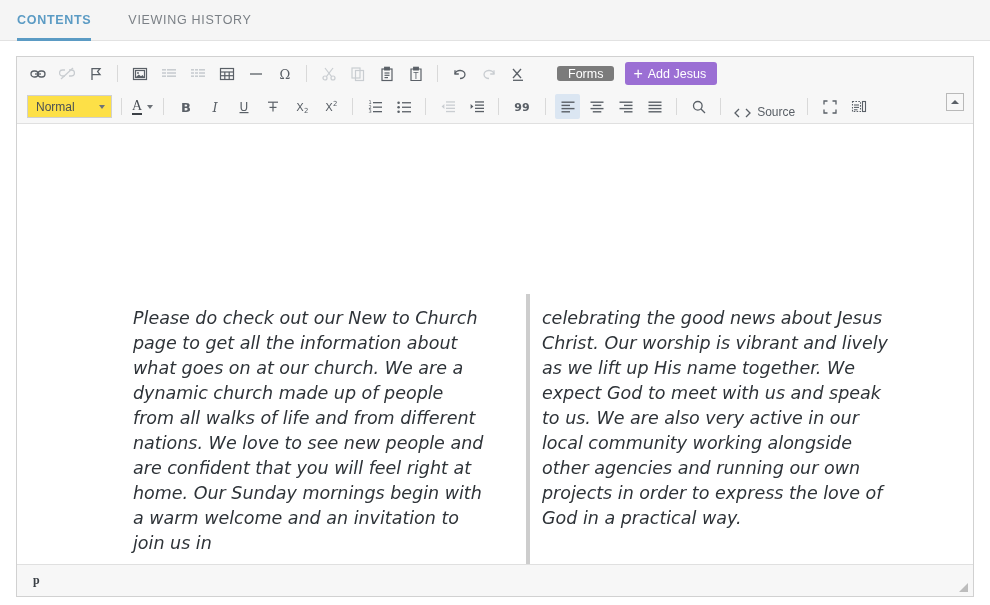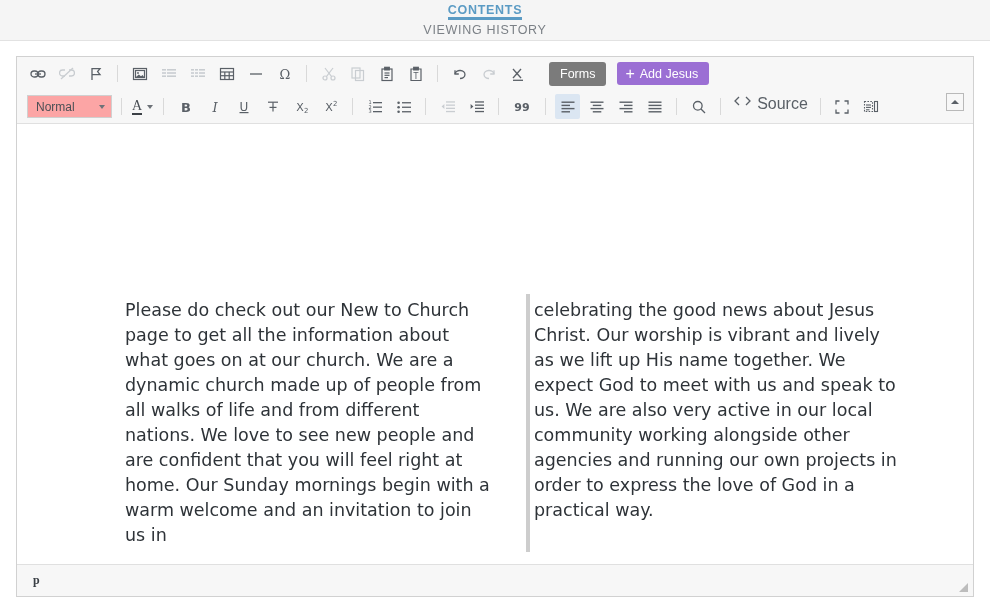--- a/index.html
+++ b/index.html
@@ -13,21 +13,20 @@
 
   
   .tabbar {
     position: relative;
     height: 41px;
     background: #f5f5f5;
     border-bottom: 1px solid #e2e2e2;
     display: flex;
     align-items: center;
     padding-left: 17px;
-    flex-direction: column;
   }
   .tab {
     position: relative;
     height: 41px;
     display: flex;
     align-items: center;
     padding: 0 15px 0 0;
     margin-right: 22px;
     font-size: 12.5px;
     letter-spacing: 0.7px;
@@ -87,21 +86,21 @@
     width: 1px; height: 17px;
     background: #d9d9d9;
     margin: 0 7px;
     flex: 0 0 auto;
   }
 
   
   .fmt-select {
     width: 85px; height: 23px;
     border: 1px solid #d0d0d0;
-    background: #fca5a5;
+    background: #fde047;
     display: flex; align-items: center;
     justify-content: space-between;
     padding: 0 6px 0 8px;
     font-size: 12px;
     color: #4a4f55;
     cursor: pointer;
     margin-left: 4px;
     margin-right: 2px;
   }
   .caret {
@@ -120,37 +119,37 @@
   .colorbtn .letter {
     font-size: 14px; color: #4a4f55;
     border-bottom: 2px solid #3b4046;
     line-height: 13px;
     padding-bottom: 1px;
     font-family: "Liberation Serif", serif;
   }
   .colorbtn .caret { margin-left: 5px; }
 
   .textbtn {
-    display: flex; align-items: flex-start; gap: 4px;
+    display: flex; align-items: flex-end; gap: 4px;
     height: 24px; padding: 0 5px;
-    font-size: 16px; color: #5a6067;
+    font-size: 12px; color: #5a6067;
     cursor: pointer;
   }
 
   
   .btn-forms {
     background: #7b7b7b;
     color: #fff;
     font-size: 12.5px;
-    height: 24px;
+    height: 15px;
     padding: 0 11px;
     display: flex; align-items: center;
     border-radius: 3px;
     cursor: pointer;
-    margin-left: 17px;
+    margin-left: 25px;
   }
   .btn-add {
     background: #9b6fd4;
     color: #fff;
     font-size: 12.5px;
     height: 23px;
     padding: 0 11px 0 8px;
     display: flex; align-items: center; gap: 5px;
     border-radius: 3px;
     cursor: pointer;
@@ -189,21 +188,21 @@
     width: 790px;
     display: flex;
   }
   .col {
     width: 375px;
     font-size: 17.5px;
     line-height: 25px;
     color: #2e3338;
     font-family: "DejaVu Sans", sans-serif;
   }
-  .col p { margin: 4px; }
+  .col p { margin: 12px; font-style: italic; }
   .col.right {
     margin-left: 30px;
     border-left: 4px solid #cdcdcd;
     min-height: 230px;
   }
 
   
   .statusbar {
     flex: 0 0 auto;
     height: 32px;

